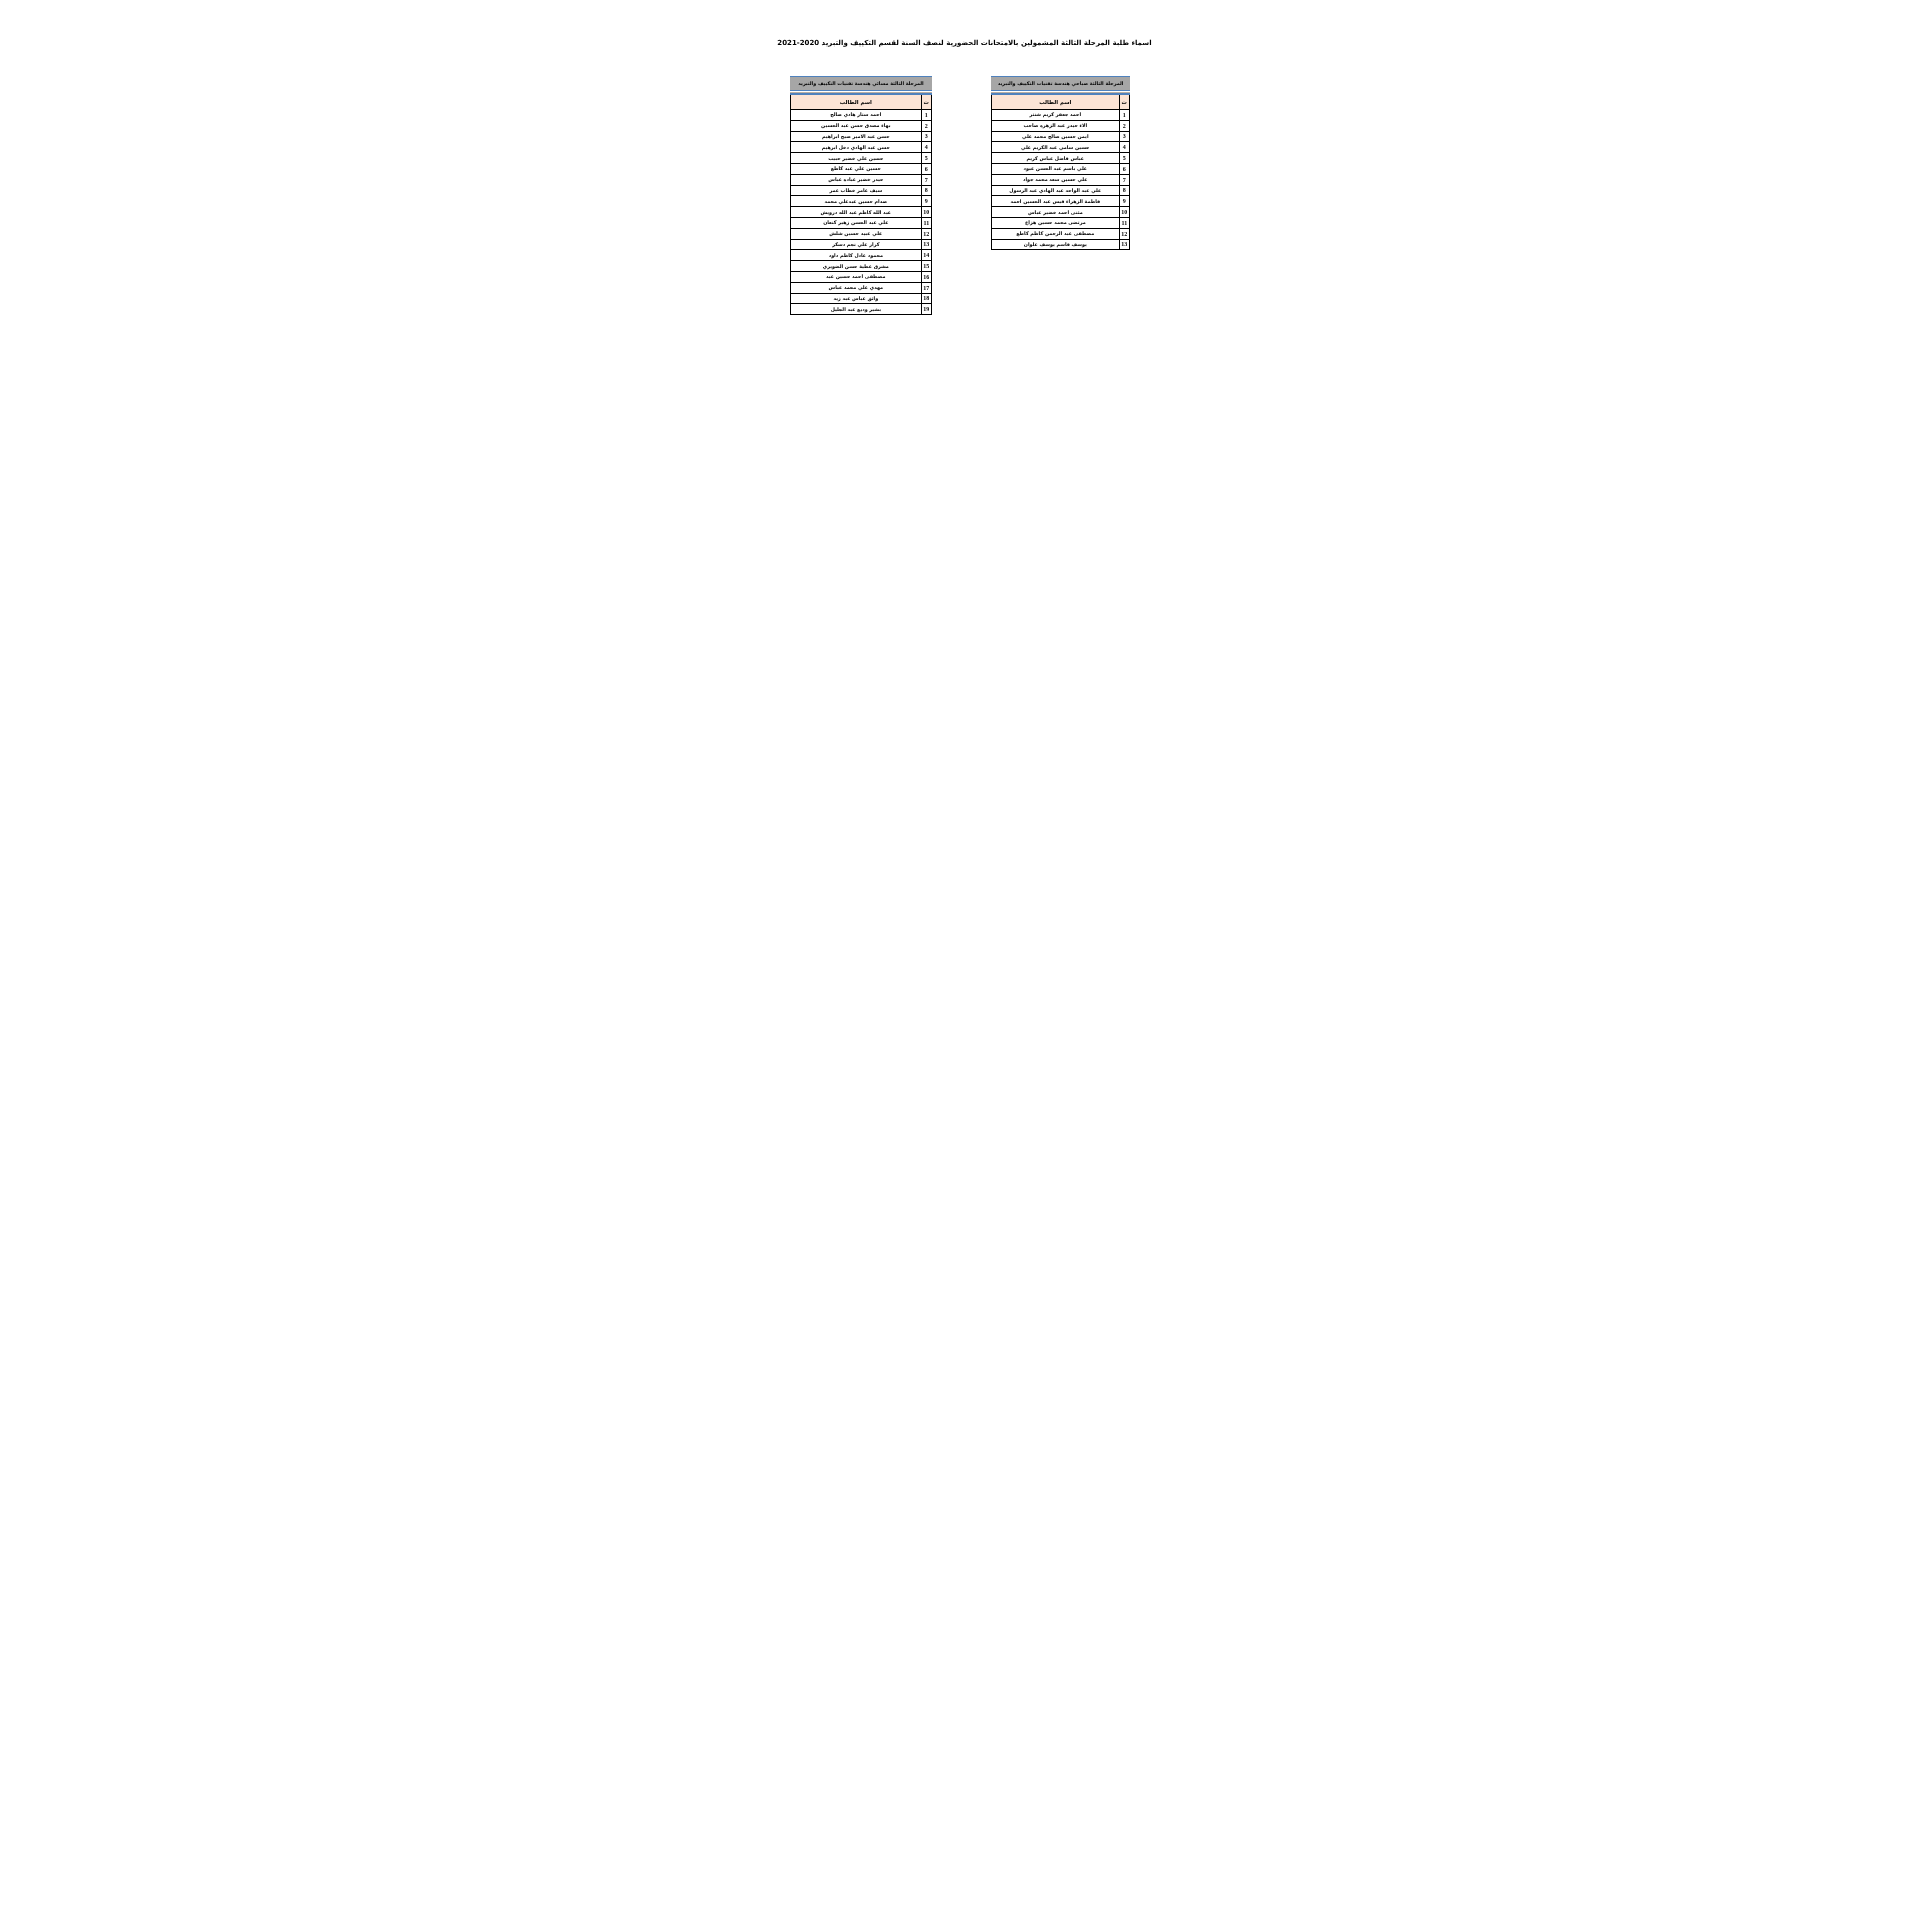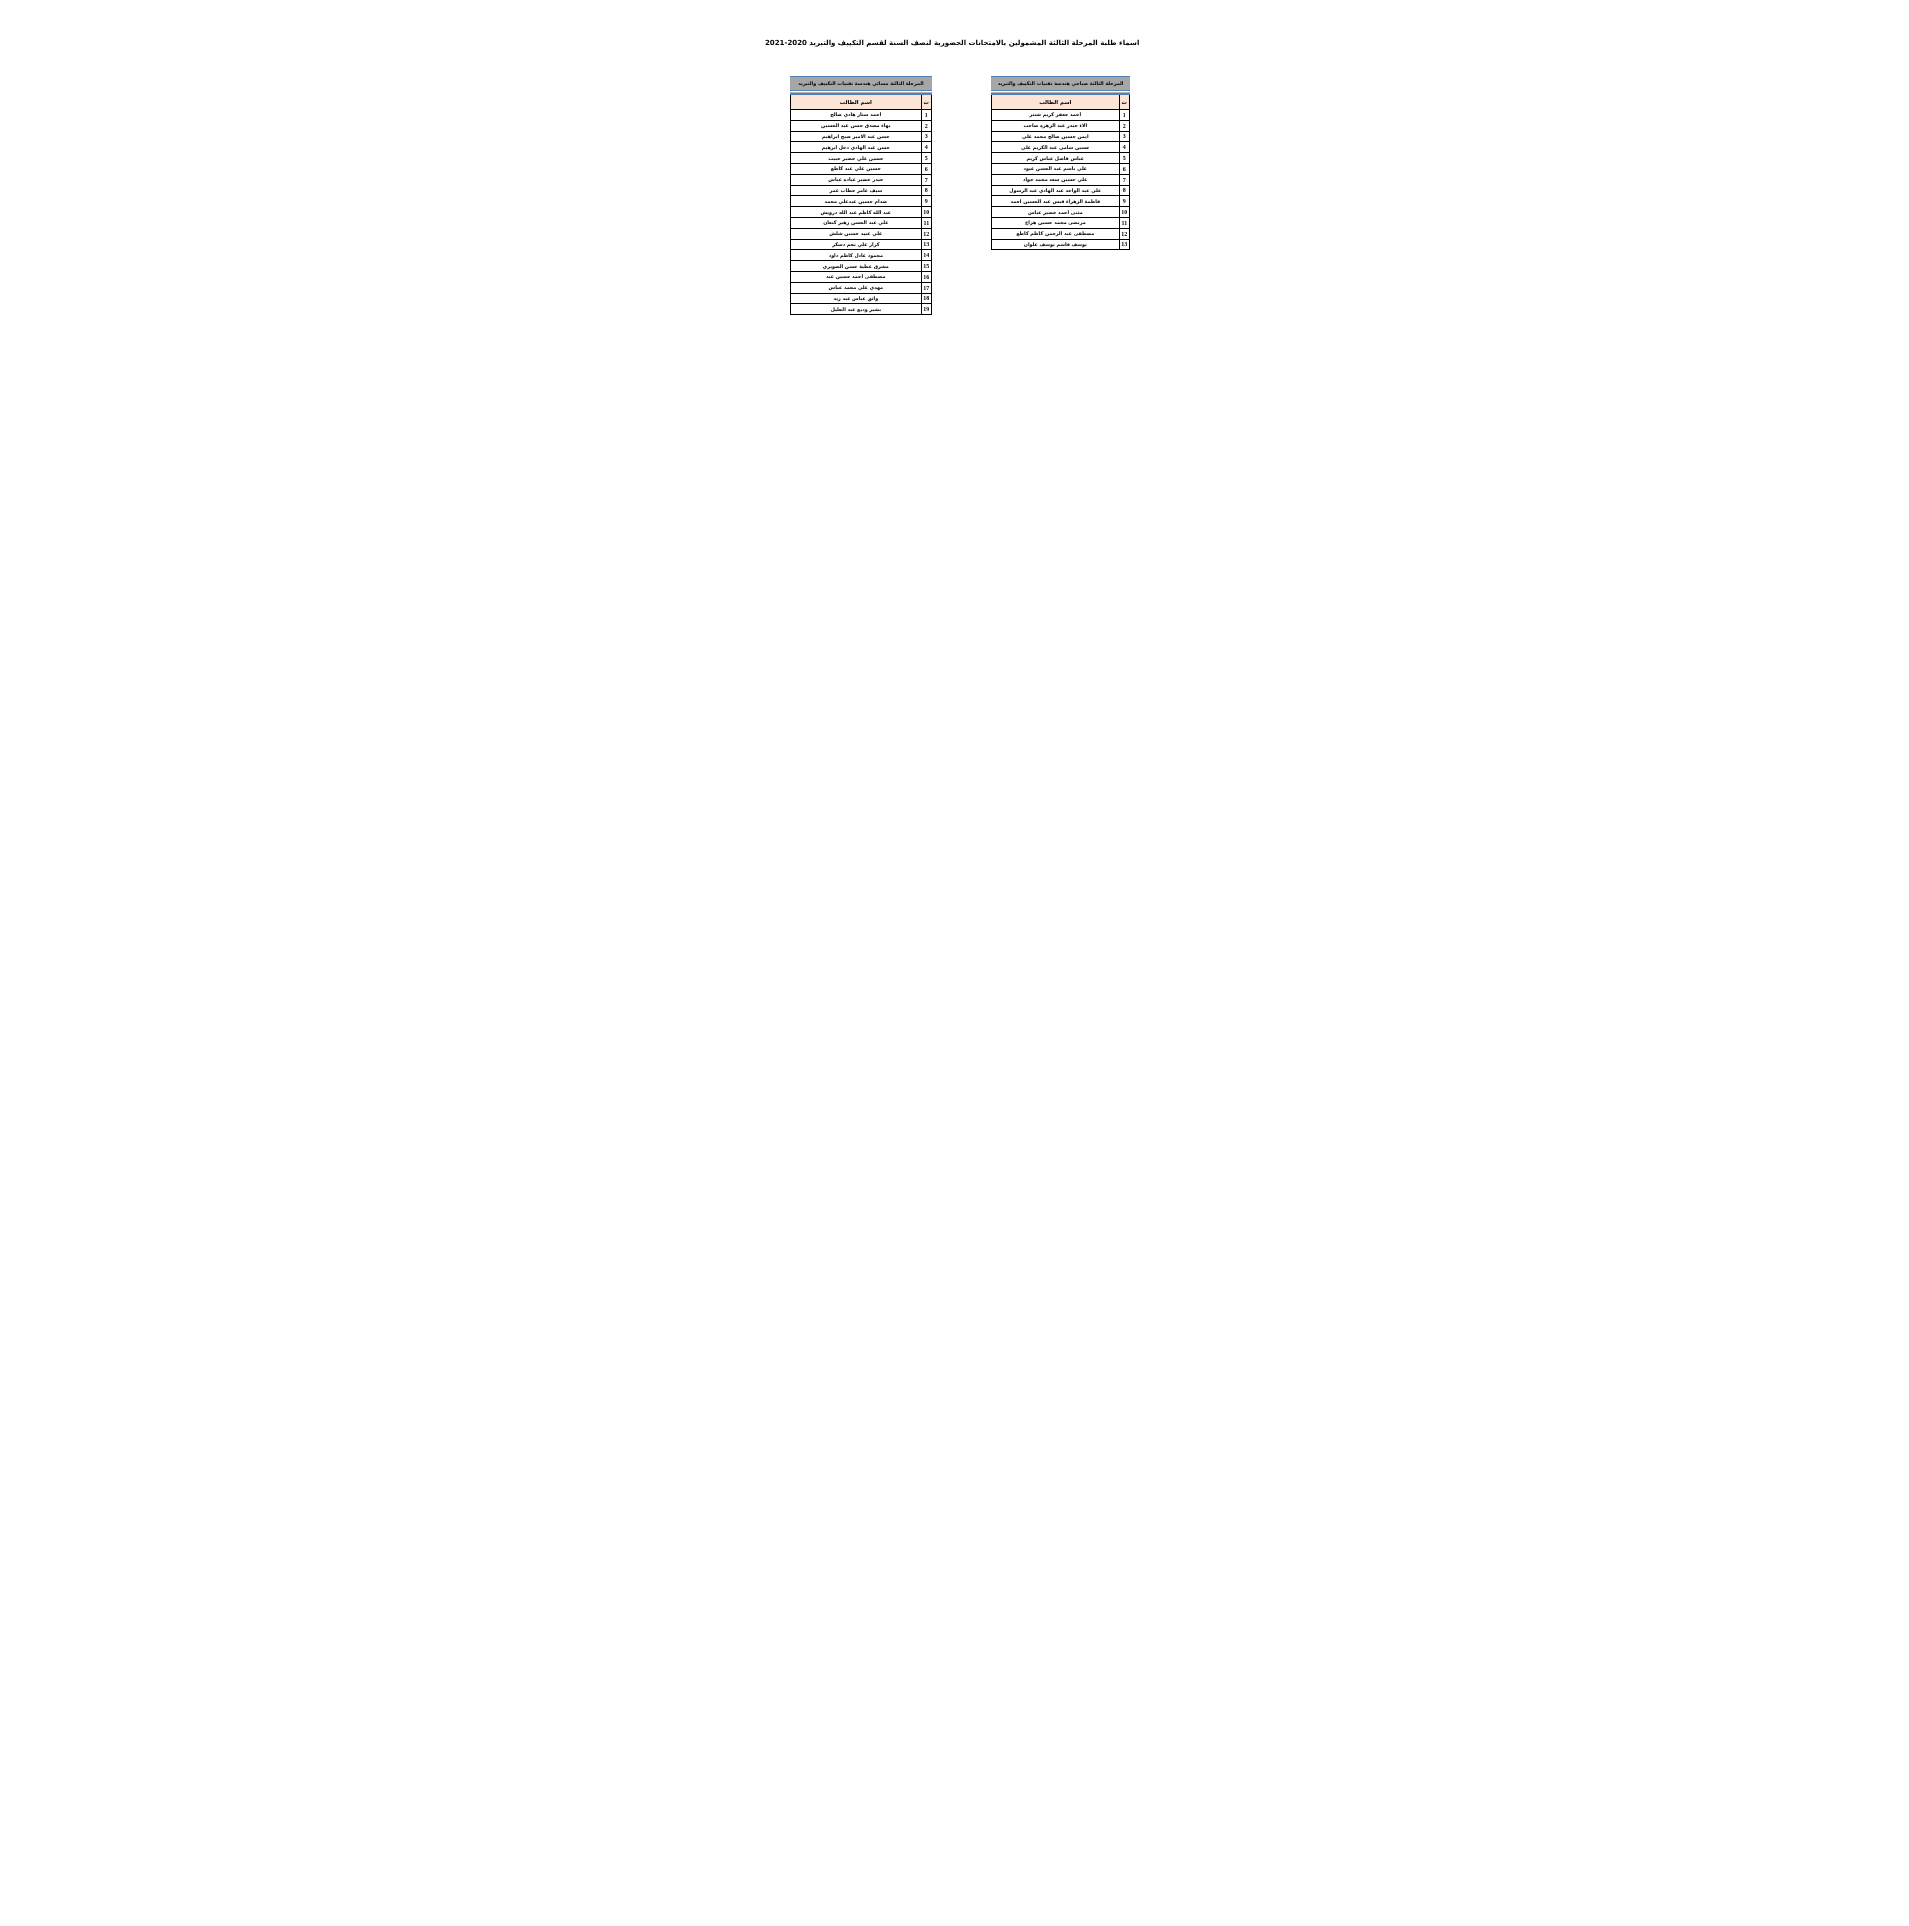--- a/index.html
+++ b/index.html
@@ -13,21 +13,21 @@
     margin:0 auto;
     background:#ffffff;
     overflow:hidden;
   }
 
   .doc-title {
     position:absolute;
     top:39px;
     left:23px;
     right:15.4px;
-    text-align:left;
+    text-align:right;
     direction:rtl;
     unicode-bidi:embed;
     font-size:7px;
     font-weight:700;
     white-space:nowrap;
     color:#000;
   }
 
   .table-block {
     position:absolute;

